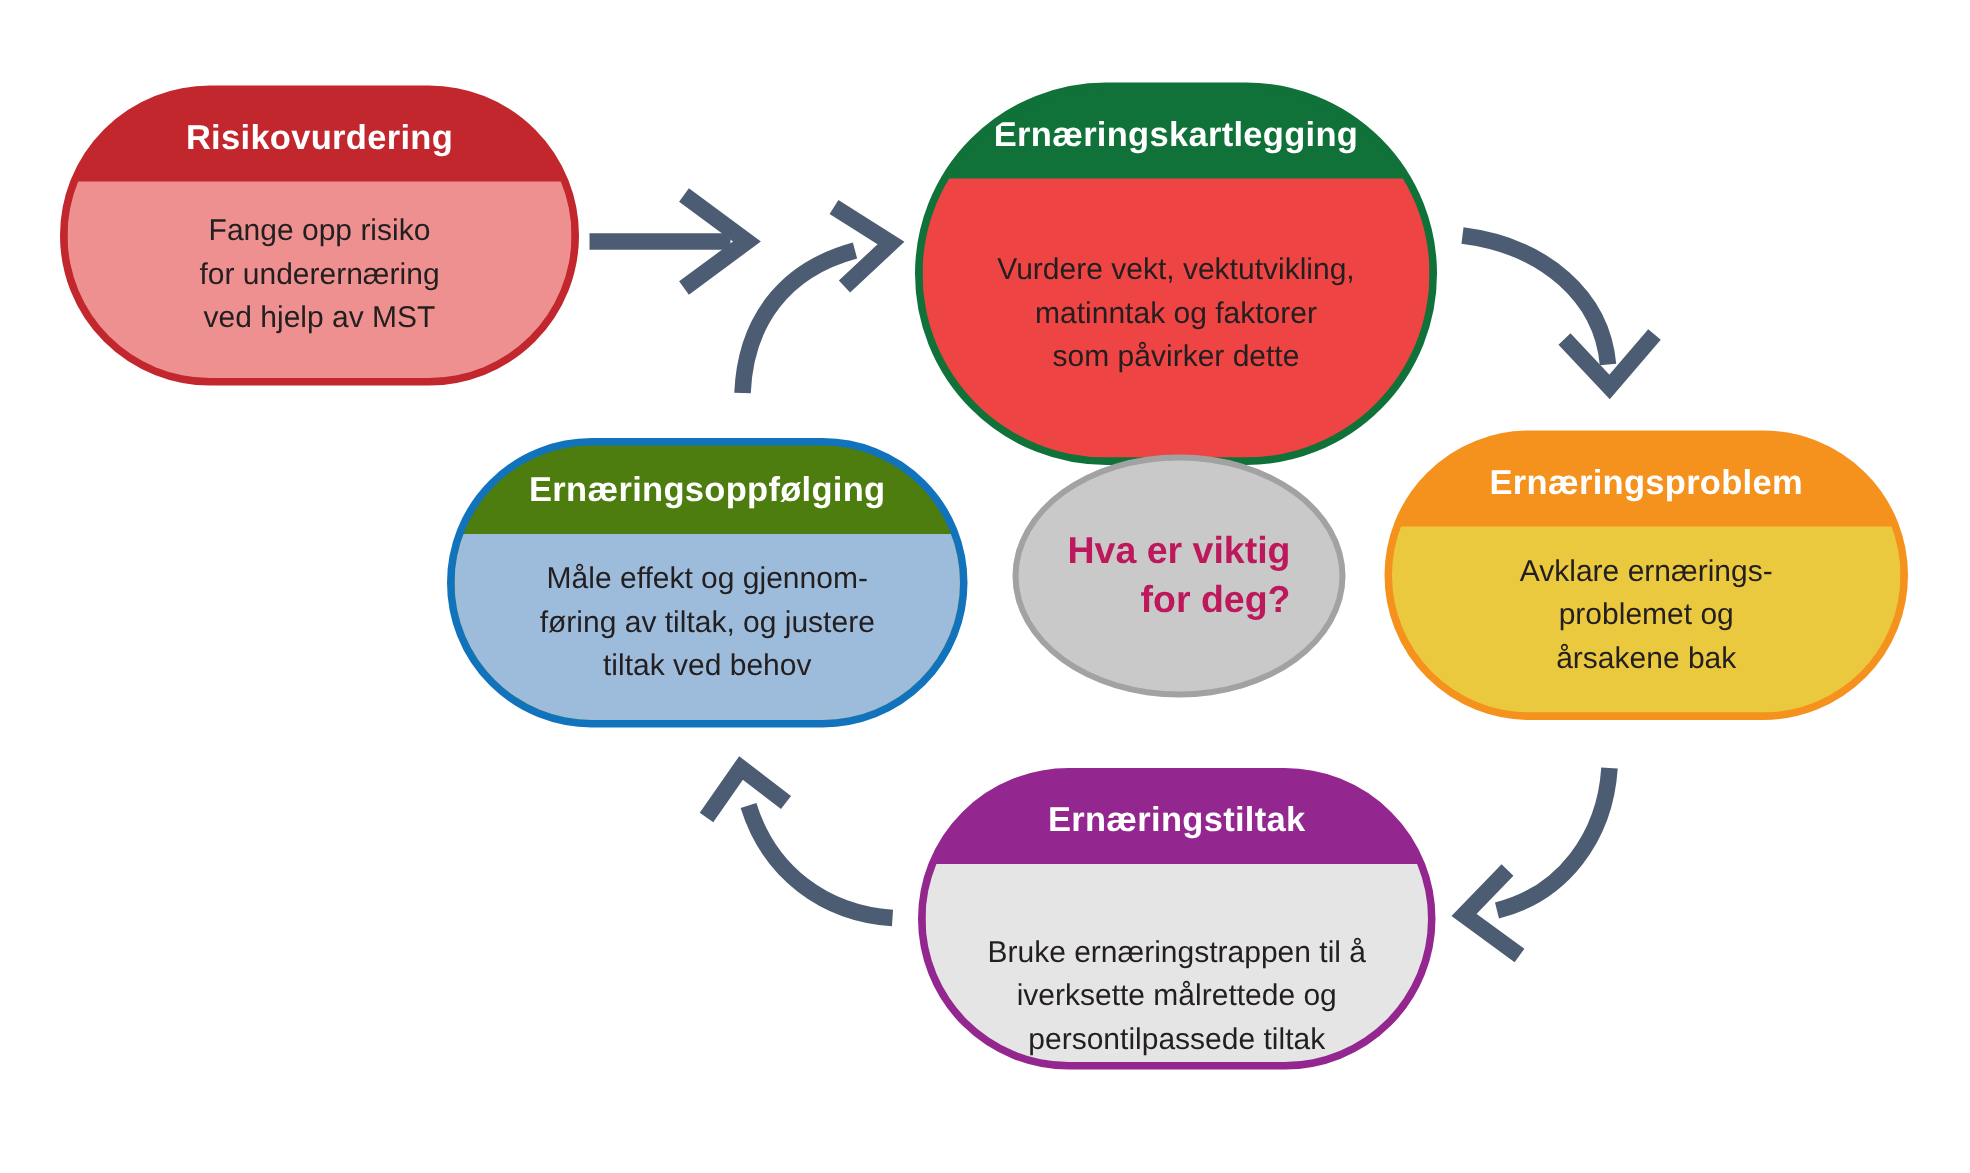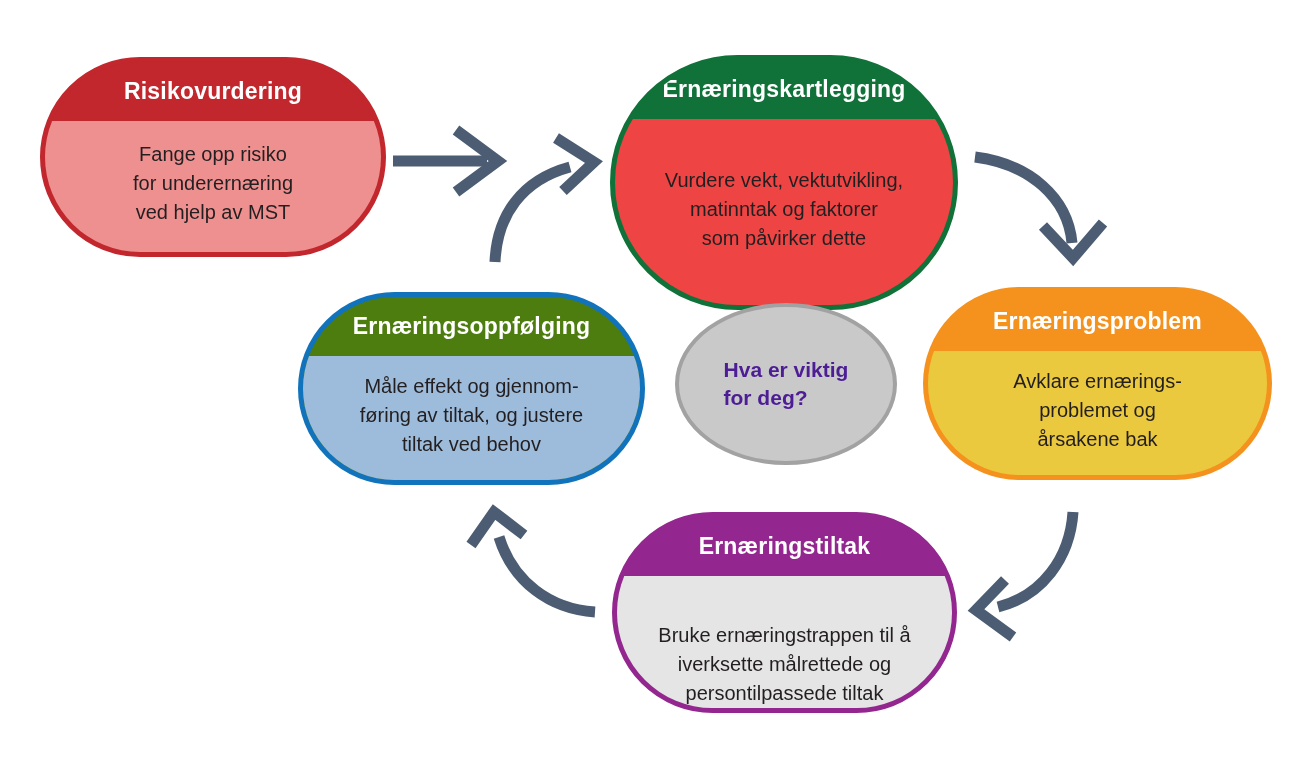--- a/index.html
+++ b/index.html
@@ -33,22 +33,22 @@
   .n-problem     { left:923px; top:287px; width:349px; height:193px; }
   .n-tiltak      { left:612px; top:512px; width:345px; height:201px; }
   .n-oppfoelging { left:298px; top:292px; width:347px; height:193px; }
 
   .center-ellipse {
     position:absolute; left:675px; top:303px; width:222px; height:162px;
     box-sizing:border-box; border-radius:50%; border:4px solid;
     display:flex; align-items:center; justify-content:center;
   }
   .center-text {
-    font-weight:bold; font-size:21px; line-height:1.32; color:#4c1d95;
-    text-align:left; white-space:pre-line;
+    font-weight:bold; font-size:25px; line-height:1.32; color:#be185d;
+    text-align:right; white-space:pre-line;
   }
 </style>
 </head>
 <body>
 
 <div class="canvas">
 
   <svg class="arrow-layer" viewBox="0 0 1313 782" xmlns="http://www.w3.org/2000/svg">
     <g style="stroke: rgb(76, 93, 115);">
       <path d="M393 161 H487"></path>

